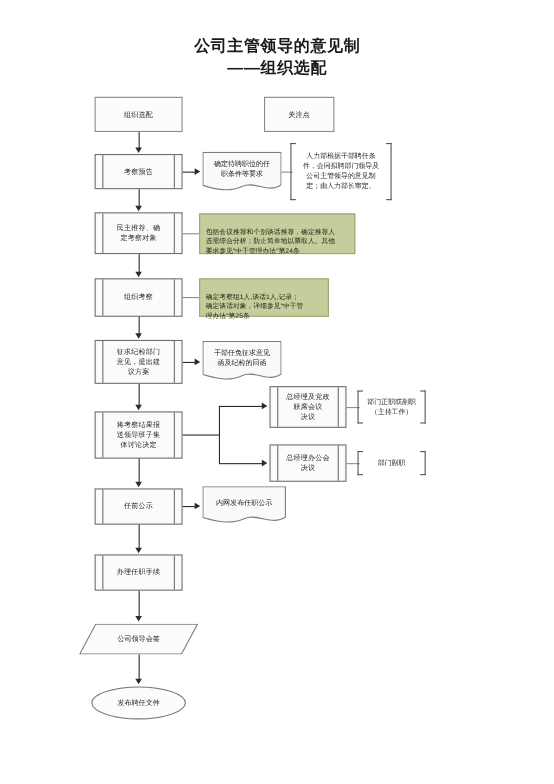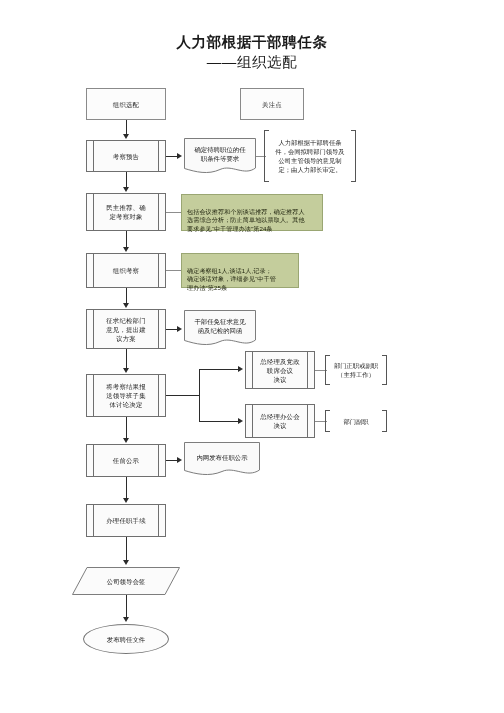--- a/index.html
+++ b/index.html
@@ -23,21 +23,21 @@
     text-align: center;
   }
   .title-line1 {
     font-size: 14.5px;
     font-weight: bold;
     letter-spacing: 0.6px;
     line-height: 20px;
   }
   .title-line2 {
     font-size: 14.5px;
-    font-weight: normal;
+    font-weight: bold;
     letter-spacing: 0.6px;
     line-height: 20px;
   }
 
   
   .node {
     position: absolute;
     display: flex;
     align-items: center;
     justify-content: center;
@@ -183,21 +183,21 @@
     width: 0; height: 0;
     border-top: 3.5px solid transparent;
     border-bottom: 3.5px solid transparent;
     border-left: 5px solid #2b2b2b;
   }
 </style>
 </head>
 <body>
 
 <div class="title-block">
-  <div class="title-line1">人力部根据干部聘任条</div>
+  <div class="title-line1">公司主管领导的意见制</div>
   <div class="title-line2">——组织选配</div>
 </div>
 
 <div class="node box-plain" style="left:86px; top:88px; width:80px; height:32px;">
   <span class="lbl">组织选配</span>
 </div>
 
 <div class="node box-plain" style="left:240px; top:88px; width:64px; height:32px;">
   <span class="lbl">关注点</span>
 </div>

